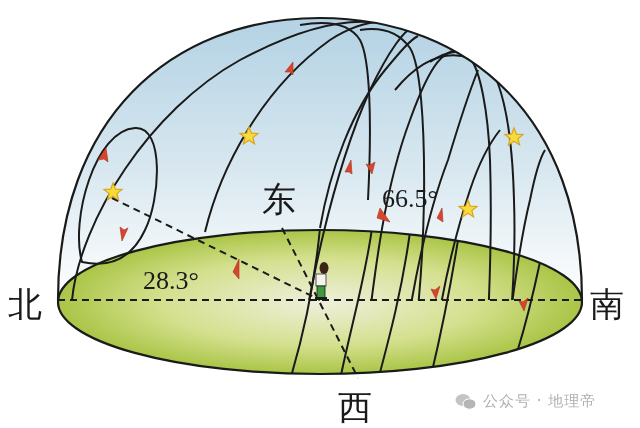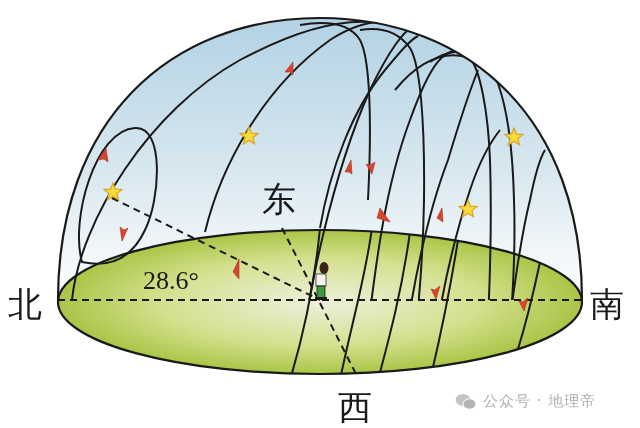--- a/index.html
+++ b/index.html
@@ -108,21 +108,22 @@
     </g>
   </svg>
 
   
   <div class="dir-label" style="left:8px; top:287px;">北</div>
   <div class="dir-label" style="left:590px; top:287px;">南</div>
   <div class="dir-label" style="left:262px; top:182px;">东</div>
   <div class="dir-label" style="left:338px; top:390px;">西</div>
 
   
-  <div class="angle-label" style="left:143px; top:268px;">28.6°</div>
+  <div class="angle-label" style="left:143px; top:268px;">28.3°</div>
+  <div class="angle-label" style="left:382px; top:186px;">66.5°</div>
 
   
   <div class="watermark">
     <span class="wm-icon">
       <svg width="22" height="18" viewBox="0 0 22 18">
         <ellipse cx="8" cy="7" rx="7.5" ry="6" fill="#c4c4c4"></ellipse>
         <ellipse cx="14.5" cy="11" rx="6.5" ry="5.2" fill="#b5b5b5" stroke="#fff" stroke-width="1"></ellipse>
       </svg>
     </span>
     <span>公众号 · 地理帝</span>

